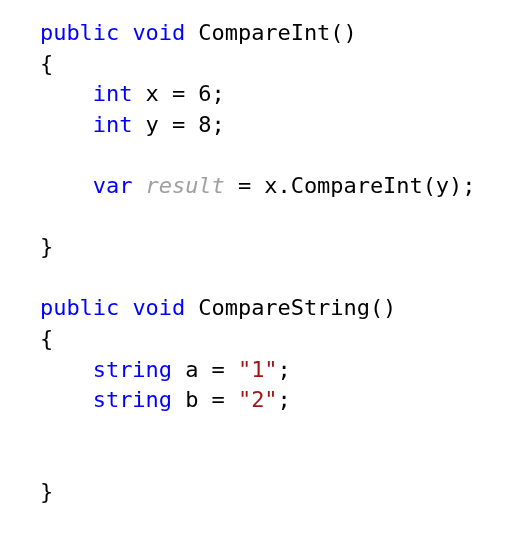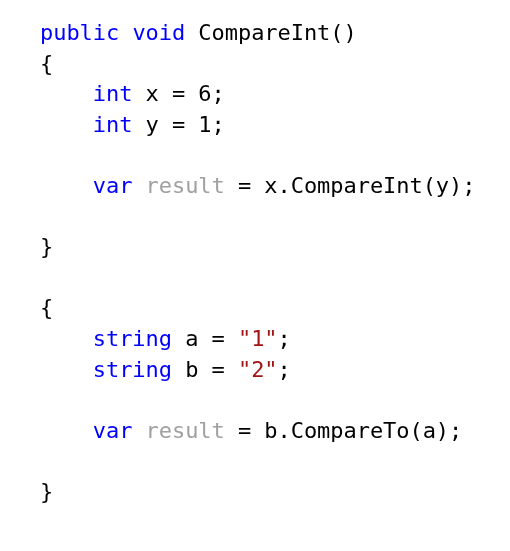--- a/index.html
+++ b/index.html
@@ -27,39 +27,39 @@
     line-height: 30.6px;
     font-size: 22px;
     letter-spacing: -0.05px;
     white-space: pre;
     color: #000000;
     font-family: "DejaVu Sans Mono", "Liberation Mono", monospace;
   }
   .tok { white-space: pre; }
   .tok-kw      { color: #0000ff; }
   .tok-plain   { color: #000000; }
-  .tok-var     { color: #a0a0a0; }
+  .tok-var     { color: #a0a0a0; font-style: italic; }
   .tok-string  { color: #a31515; }
   .tok-brace   { color: #000000; }
 </style>
 </head>
 <body>
 
 <div id="code-editor">
   <div id="code-lines">
       <div class="code-line"><span class="tok tok-kw">public</span><span class="tok tok-plain"> </span><span class="tok tok-kw">void</span><span class="tok tok-plain"> CompareInt()</span></div>
       <div class="code-line"><span class="tok tok-brace">{</span></div>
       <div class="code-line"><span class="tok tok-plain">    </span><span class="tok tok-kw">int</span><span class="tok tok-plain"> x = 6;</span></div>
-      <div class="code-line"><span class="tok tok-plain">    </span><span class="tok tok-kw">int</span><span class="tok tok-plain"> y = 1;</span></div>
+      <div class="code-line"><span class="tok tok-plain">    </span><span class="tok tok-kw">int</span><span class="tok tok-plain"> y = 8;</span></div>
       <div class="code-line">&nbsp;</div>
       <div class="code-line"><span class="tok tok-plain">    </span><span class="tok tok-kw">var</span><span class="tok tok-plain"> </span><span class="tok tok-var">result</span><span class="tok tok-plain"> = x.CompareInt(y);</span></div>
       <div class="code-line">&nbsp;</div>
       <div class="code-line"><span class="tok tok-brace">}</span></div>
       <div class="code-line">&nbsp;</div>
+      <div class="code-line"><span class="tok tok-kw">public</span><span class="tok tok-plain"> </span><span class="tok tok-kw">void</span><span class="tok tok-plain"> CompareString()</span></div>
       <div class="code-line"><span class="tok tok-brace">{</span></div>
       <div class="code-line"><span class="tok tok-plain">    </span><span class="tok tok-kw">string</span><span class="tok tok-plain"> a = </span><span class="tok tok-string">"1"</span><span class="tok tok-plain">;</span></div>
       <div class="code-line"><span class="tok tok-plain">    </span><span class="tok tok-kw">string</span><span class="tok tok-plain"> b = </span><span class="tok tok-string">"2"</span><span class="tok tok-plain">;</span></div>
       <div class="code-line">&nbsp;</div>
-      <div class="code-line"><span class="tok tok-plain">    </span><span class="tok tok-kw">var</span><span class="tok tok-plain"> </span><span class="tok tok-var">result</span><span class="tok tok-plain"> = b.CompareTo(a);</span></div>
       <div class="code-line">&nbsp;</div>
       <div class="code-line"><span class="tok tok-brace">}</span></div>
     </div>
 </div>
 
 </body></html>

